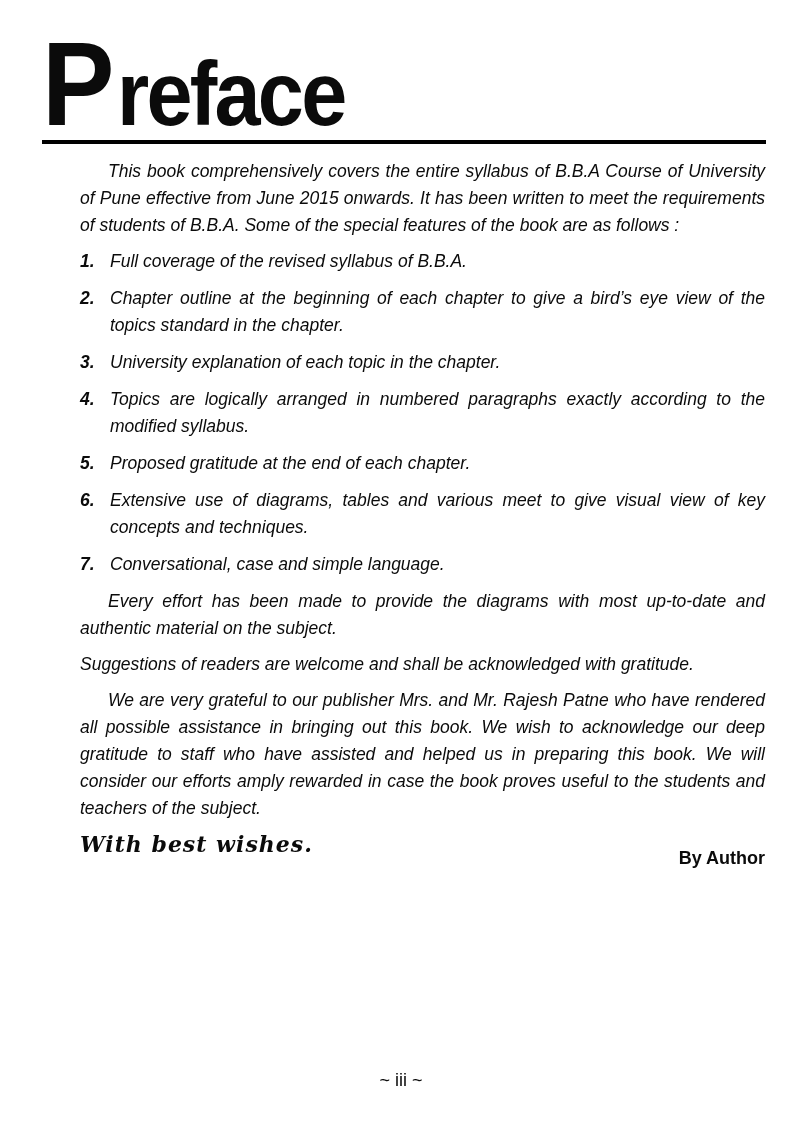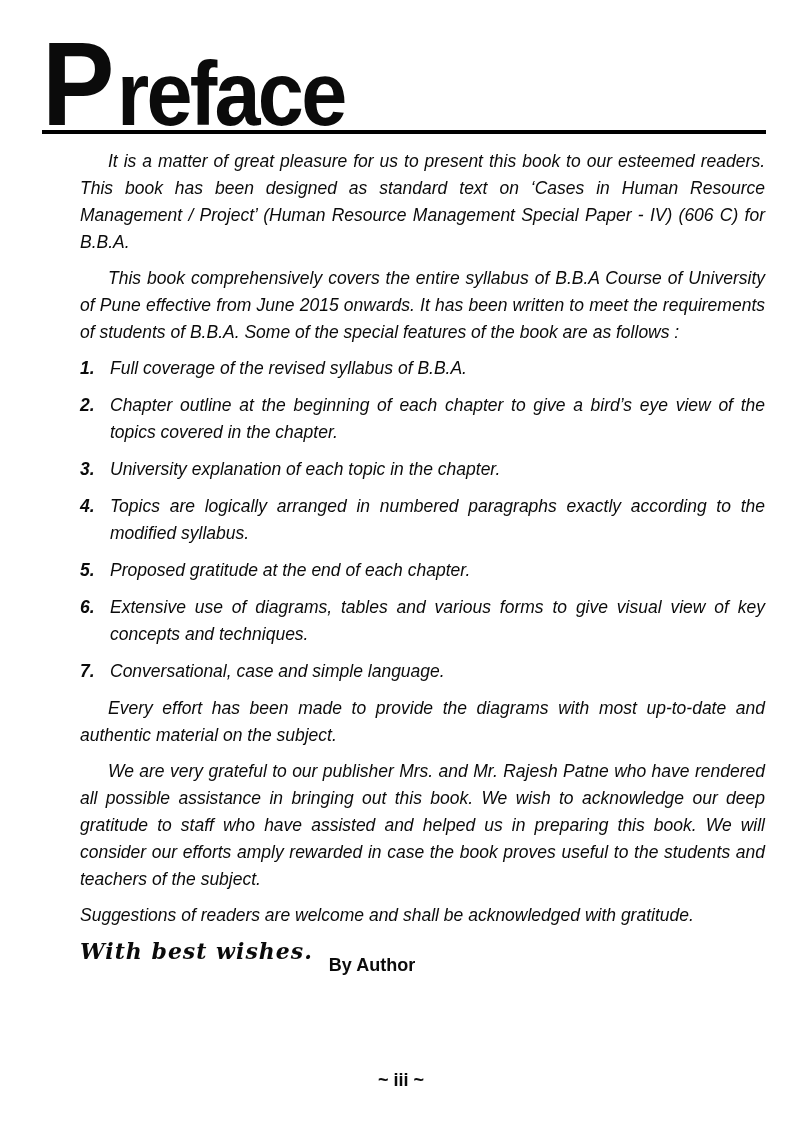--- a/index.html
+++ b/index.html
@@ -14,21 +14,21 @@
   .page {
     position: relative;
     width: 802px;
     height: 1133px;
     overflow: hidden;
   }
   
   .title-block {
     margin: 38px 36px 0 42px;
     border-bottom: 4px solid #000;
-    padding-bottom: 0;
+    padding-bottom: 10px;
     font-size: 0;
     white-space: nowrap;
   }
   .title-cap {
     font-size: 118px;
     font-weight: bold;
     line-height: 0.78;
     letter-spacing: -4px;
     display: inline-block;
     vertical-align: baseline;
@@ -69,20 +69,21 @@
   .item-num {
     flex: 0 0 30px;
     font-weight: bold;
   }
   .item-text {
     flex: 1;
     text-align: justify;
   }
   .signoff-row {
     display: flex;
+    justify-content: space-between;
     align-items: flex-start;
     margin-top: 8px;
     gap: 16px;
   }
   .script {
     font-family: "DejaVu Serif", serif;
     font-style: italic;
     font-weight: bold;
     font-size: 22px;
     letter-spacing: 1px;
@@ -92,72 +93,71 @@
     font-weight: bold;
     font-size: 18px;
     margin-top: 14px;
   }
   .page-number {
     position: absolute;
     left: 0;
     right: 0;
     bottom: 42px;
     text-align: center;
-    font-weight: bold;
+    font-weight: normal;
     font-size: 18px;
   }
 </style>
 </head>
 <body>
 
 <div class="page">
 
   <div class="title-block">
     <span class="title-cap">P</span><span class="title-rest">reface</span>
   </div>
 
   <div class="content">
 
-    <p class="para indent">It is a matter of great pleasure for us to present this book to our esteemed readers. This book has been designed as standard text on ‘Cases in Human Resource Management / Project’ (Human Resource Management Special Paper - IV) (606 C) for B.B.A.</p>
     <p class="para indent">This book comprehensively covers the entire syllabus of B.B.A Course of University of Pune effective from June 2015 onwards. It has been written to meet the requirements of students of B.B.A. Some of the special features of the book are as follows :</p>
 
     <ol class="feature-list">
       <li>
         <span class="item-num">1.</span>
         <span class="item-text">Full coverage of the revised syllabus of B.B.A.</span>
       </li>
       <li>
         <span class="item-num">2.</span>
-        <span class="item-text">Chapter outline at the beginning of each chapter to give a bird’s eye view of the topics covered in the chapter.</span>
+        <span class="item-text">Chapter outline at the beginning of each chapter to give a bird’s eye view of the topics standard in the chapter.</span>
       </li>
       <li>
         <span class="item-num">3.</span>
         <span class="item-text">University explanation of each topic in the chapter.</span>
       </li>
       <li>
         <span class="item-num">4.</span>
         <span class="item-text">Topics are logically arranged in numbered paragraphs exactly according to the modified syllabus.</span>
       </li>
       <li>
         <span class="item-num">5.</span>
         <span class="item-text">Proposed gratitude at the end of each chapter.</span>
       </li>
       <li>
         <span class="item-num">6.</span>
-        <span class="item-text">Extensive use of diagrams, tables and various forms to give visual view of key concepts and techniques.</span>
+        <span class="item-text">Extensive use of diagrams, tables and various meet to give visual view of key concepts and techniques.</span>
       </li>
       <li>
         <span class="item-num">7.</span>
         <span class="item-text">Conversational, case and simple language.</span>
       </li>
     </ol>
 
     <p class="para indent">Every effort has been made to provide the diagrams with most up-to-date and authentic material on the subject.</p>
+    <p class="para">Suggestions of readers are welcome and shall be acknowledged with gratitude.</p>
     <p class="para indent">We are very grateful to our publisher Mrs. and Mr. Rajesh Patne who have rendered all possible assistance in bringing out this book. We wish to acknowledge our deep gratitude to staff who have assisted and helped us in preparing this book. We will consider our efforts amply rewarded in case the book proves useful to the students and teachers of the subject.</p>
-    <p class="para">Suggestions of readers are welcome and shall be acknowledged with gratitude.</p>
 
     <div class="signoff-row">
       <span class="script">With  best  wishes.</span>
       <span class="byline">By Author</span>
     </div>
 
   </div>
 
   <div class="page-number">~ iii ~</div>
 

